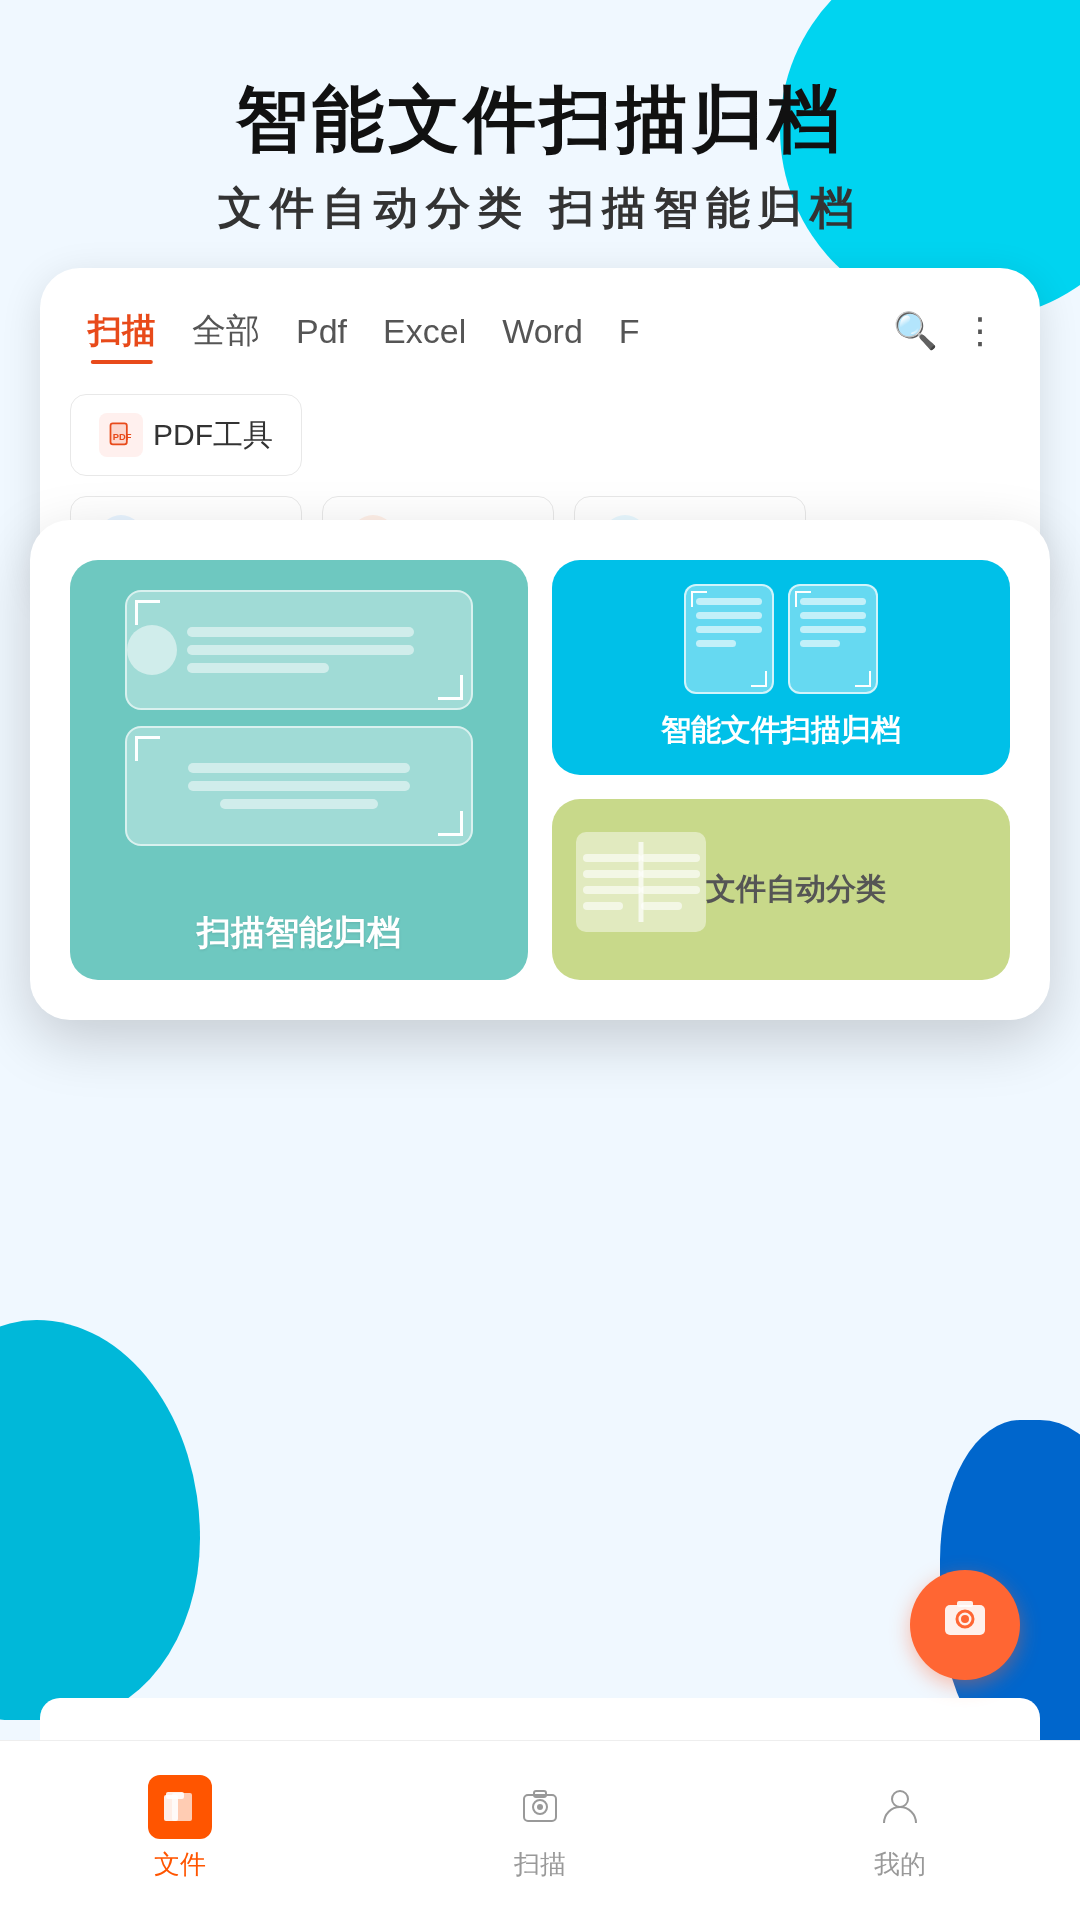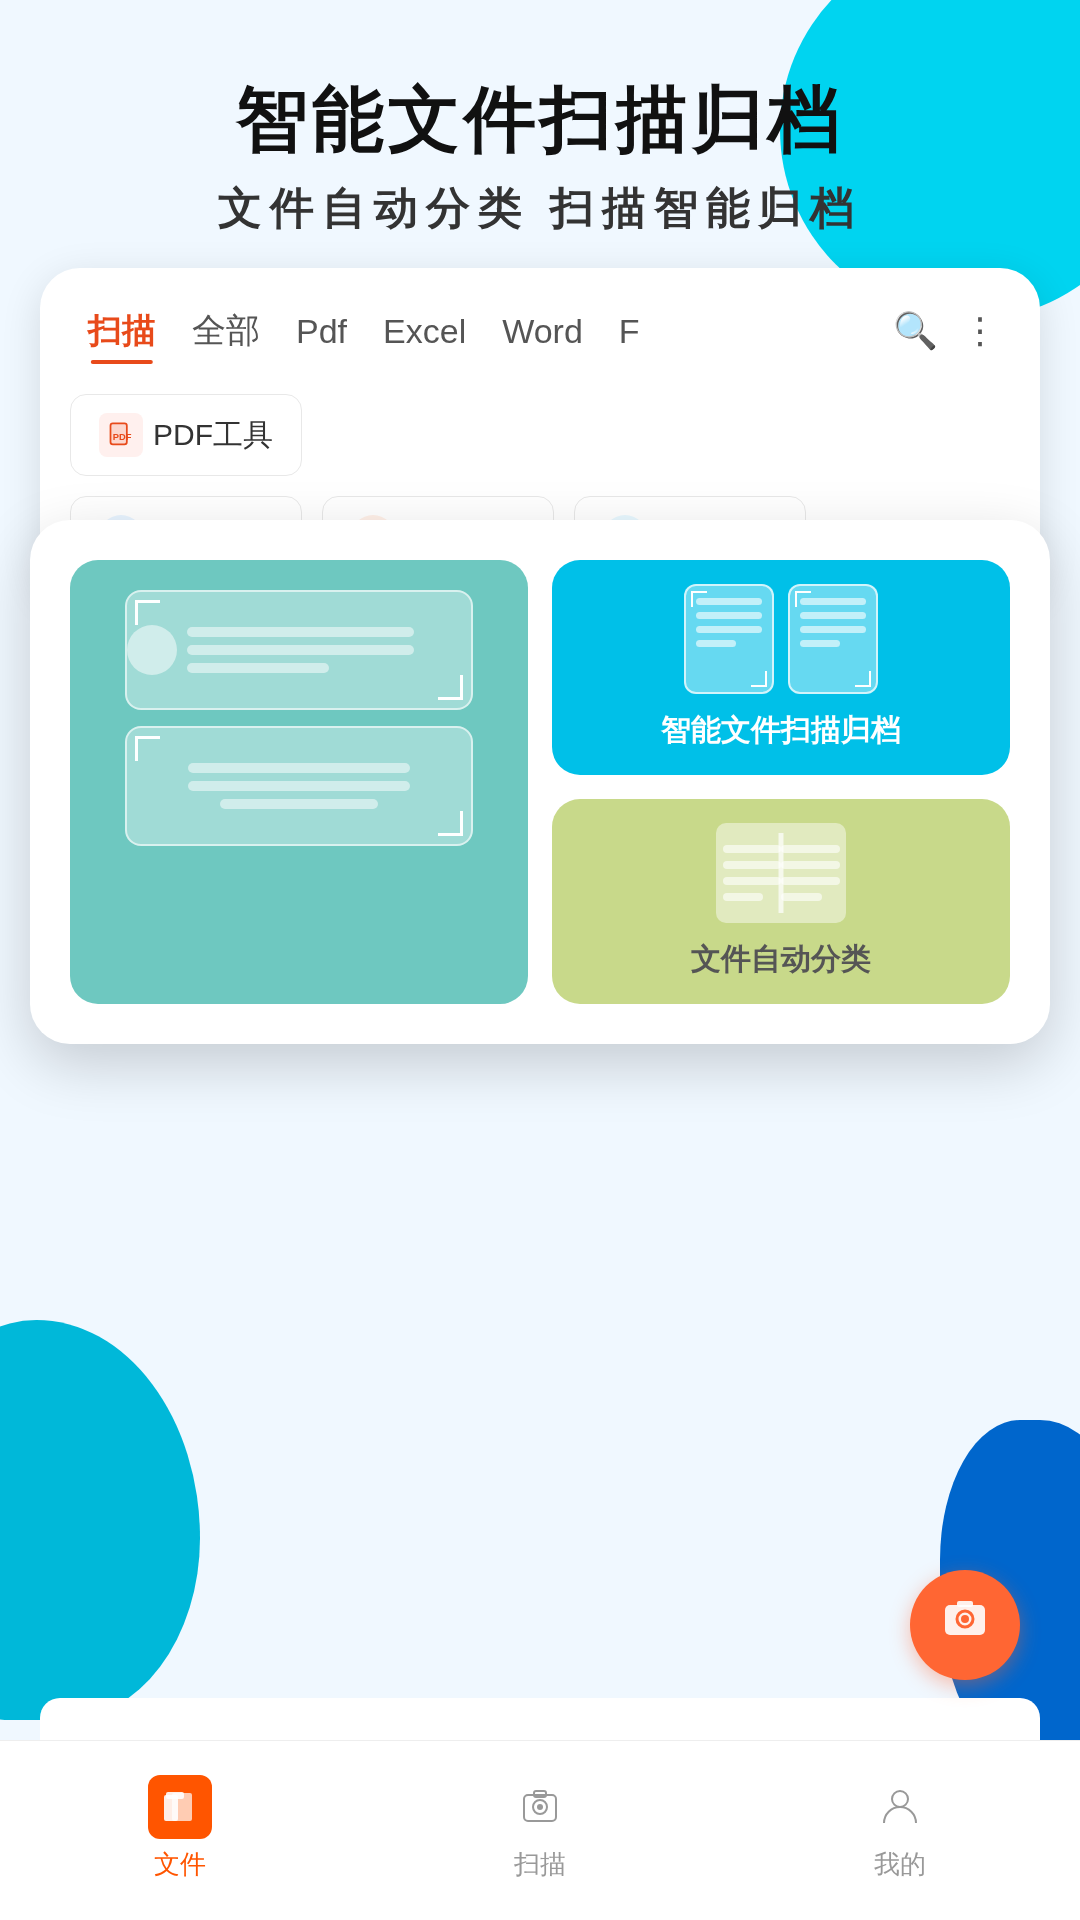--- a/index.html
+++ b/index.html
@@ -338,21 +338,21 @@
       color: white;
       text-align: center;
     }
 
     
     .feature-card-right-bottom {
       background: #c8d98a;
       border-radius: 28px;
       padding: 24px;
       display: flex;
-      flex-direction: column;
+      flex-direction: row;
       align-items: center;
       flex: 1;
     }
     .book-illus {
       width: 130px;
       height: 100px;
       background: rgba(255,255,255,0.45);
       border-radius: 10px;
       margin-bottom: 16px;
       display: flex;
@@ -618,20 +618,21 @@
       </div>
 
       <div class="doc-illus">
         <div class="corner-tl"></div>
         <div class="corner-br"></div>
         <div class="doc-line"></div>
         <div class="doc-line"></div>
         <div class="doc-line" style="width:50%"></div>
       </div>
     </div>
+    <div class="feature-label">扫描智能归档</div>
   </div>
 
   <div class="feature-col-right">
 
     <div class="feature-card-right-top">
       <div class="docs-pair">
         <div class="mini-doc">
           <div class="mini-line"></div>
           <div class="mini-line"></div>
           <div class="mini-line"></div>

